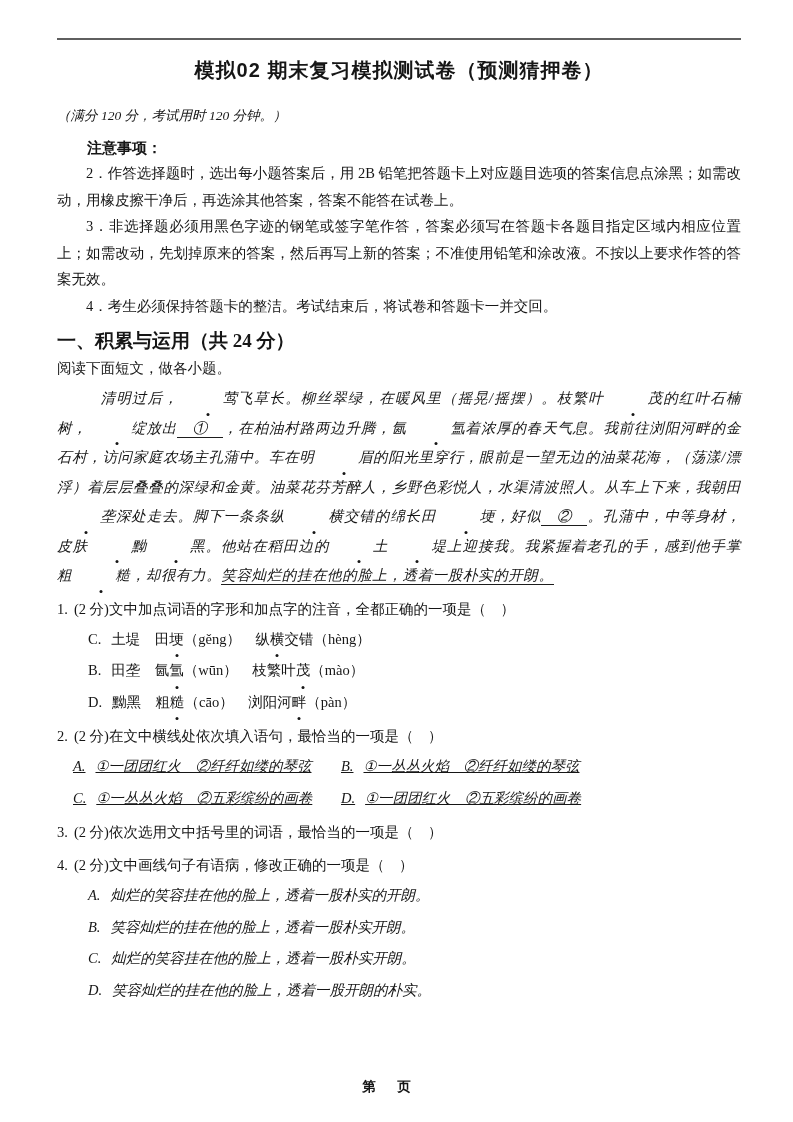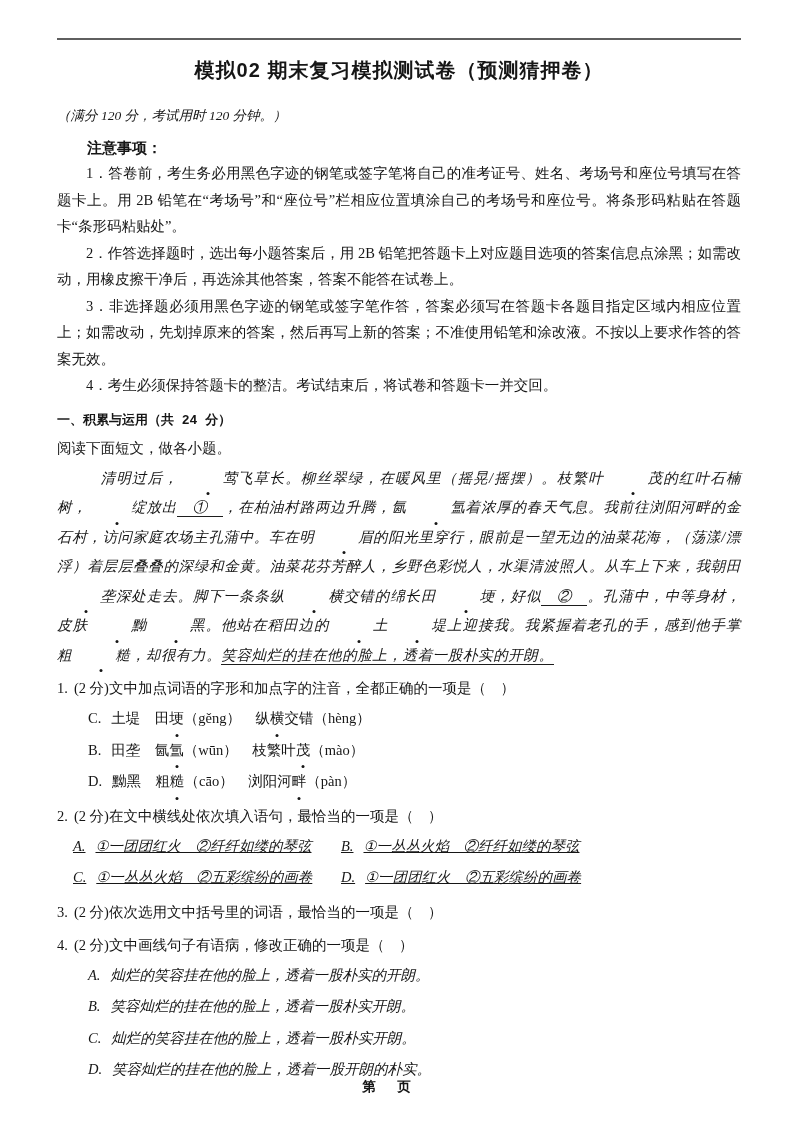--- a/index.html
+++ b/index.html
@@ -13,22 +13,22 @@
     text-align:center;font-family:"Liberation Sans","DejaVu Sans",sans-serif;
     font-weight:700;font-size:20px;line-height:30px;margin-top:15px;letter-spacing:1px;
   }
   .subtitle{text-align:left;font-style:italic;font-size:13.5px;margin-top:22px;}
   .notice-label{
     font-family:"Liberation Sans","DejaVu Sans",sans-serif;font-weight:700;
     font-size:15px;margin-top:11px;text-indent:2em;line-height:24px;
   }
   .note{margin:0;text-indent:2em;text-align:justify;line-height:26.5px;}
   .sec-heading{
-    font-family:Liberation Mono, monospace;font-weight:700;
-    font-size:13px;line-height:28px;margin-top:8px;
+    font-family:Liberation Serif, serif;font-weight:700;
+    font-size:19px;line-height:28px;margin-top:8px;
   }
   .intro{line-height:27px;}
   .passage{
     font-style:italic;text-indent:3em;text-align:justify;line-height:29.5px;
     letter-spacing:0.6px;margin-top:2px;
   }
   .q{margin-top:4px;}
   .q-stem{line-height:29px;}
   .q-num{margin-right:6px;}
   .opt{margin-left:31px;line-height:31.5px;}
@@ -56,21 +56,20 @@
 <body>
 
 <div class="page">
 
   <div class="rule"></div>
 
   <div class="title">模拟02 期末复习模拟测试卷（预测猜押卷）</div>
   <div class="subtitle">（满分 120 分，考试用时 120 分钟。）</div>
 
   <div class="notice-label">注意事项：</div>
-  <p class="note">1．答卷前，考生务必用黑色字迹的钢笔或签字笔将自己的准考证号、姓名、考场号和座位号填写在答题卡上。用 2B 铅笔在“考场号”和“座位号”栏相应位置填涂自己的考场号和座位号。将条形码粘贴在答题卡“条形码粘贴处”。</p>
   <p class="note">2．作答选择题时，选出每小题答案后，用 2B 铅笔把答题卡上对应题目选项的答案信息点涂黑；如需改动，用橡皮擦干净后，再选涂其他答案，答案不能答在试卷上。</p>
   <p class="note">3．非选择题必须用黑色字迹的钢笔或签字笔作答，答案必须写在答题卡各题目指定区域内相应位置上；如需改动，先划掉原来的答案，然后再写上新的答案；不准使用铅笔和涂改液。不按以上要求作答的答案无效。</p>
   <p class="note">4．考生必须保持答题卡的整洁。考试结束后，将试卷和答题卡一并交回。</p>
 
   <div class="sec-heading">一、积累与运用（共 24 分）</div>
   <div class="intro">阅读下面短文，做各小题。</div>
 
   <div class="passage">清明过后，<span class="dc">莺</span>飞草长。柳丝翠绿，在暖风里（摇晃/摇摆）。枝繁叶<span class="dc">茂</span>的红叶石楠树，<span class="dc">绽</span>放出<span class="useg">　①　</span>，在柏油村路两边升腾，氤<span class="dc">氲</span>着浓厚的春天气息。我前往浏阳河畔的金石村，访问家庭农场主孔蒲中。车在明<span class="dc">眉</span>的阳光里穿行，眼前是一望无边的油菜花海，（荡漾/漂浮）着层层叠叠的深绿和金黄。油菜花芬芳醉人，乡野色彩悦人，水渠清波照人。从车上下来，我朝田<span class="dc">垄</span>深处走去。脚下一条条纵<span class="dc">横</span>交错的绵长田<span class="dc">埂</span>，好似<span class="useg">　②　</span>。孔蒲中，中等身材，皮肤<span class="dc">黝</span><span class="dc">黑</span>。他站在稻田边的<span class="dc">土</span><span class="dc">堤</span>上迎接我。我紧握着老孔的手，感到他手掌粗<span class="dc">糙</span>，却很有力。<span class="useg">笑容灿烂的挂在他的脸上，透着一股朴实的开朗。</span></div>
 
   <div class="q">

